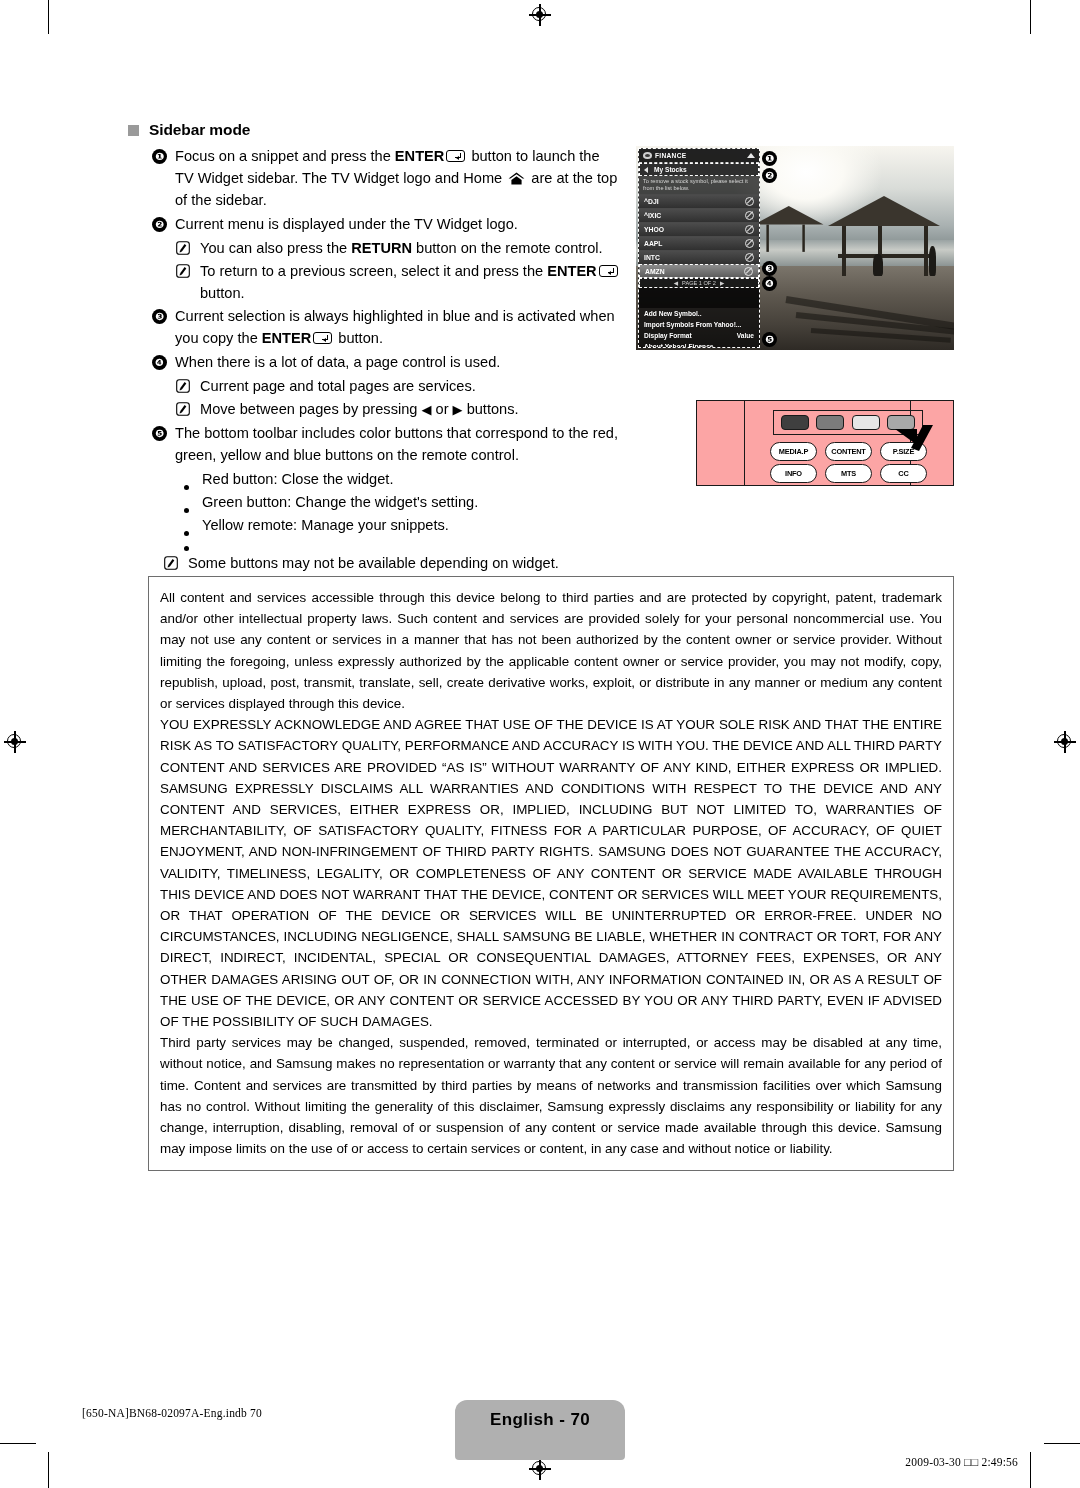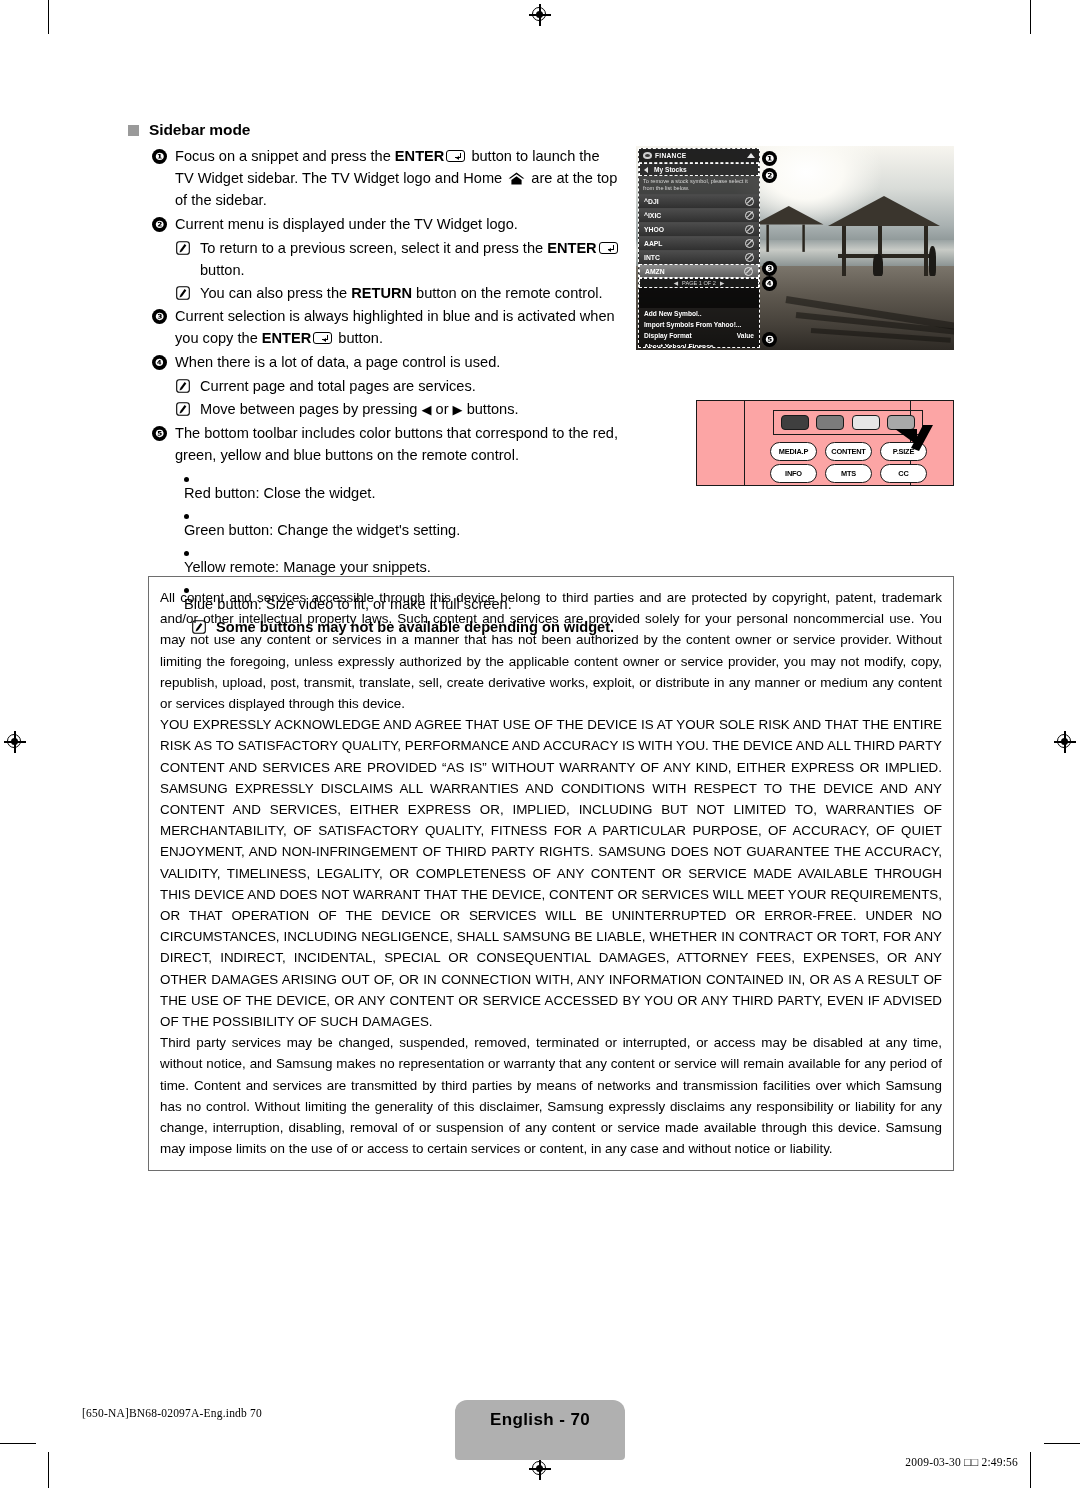--- a/index.html
+++ b/index.html
@@ -119,24 +119,23 @@
   .note-icon {
     flex: 0 0 auto;
     width: 14px; height: 14px;
     margin-top: 4px;
     margin-right: 10px;
   }
   .note-text { flex: 1 1 auto; }
 
   .dot-item {
     display: flex;
-    align-items: flex-start;
+    align-items: flex-end;
     margin-left: 32px;
     margin-bottom: 1px;
-    flex-direction: column;
   }
   .dot-mark {
     flex: 0 0 auto;
     width: 5px; height: 5px;
     border-radius: 50%;
     background: #000;
     margin-top: 9px;
     margin-right: 13px;
   }
 
@@ -528,30 +527,30 @@
       <span class="num-badge">❷</span>
       <span class="num-text">Current menu is displayed under the TV Widget logo.</span>
     </div>
 
     <div class="note-item">
       <svg class="note-icon" viewBox="0 0 14 14">
           <rect x="0.7" y="0.7" width="12.6" height="12.6" rx="2.6" fill="none" stroke="#000" stroke-width="1.1"></rect>
           <path d="M4 9.6 L8.6 3.1 L10.3 4.4 L5.7 10.8 Z" fill="#000"></path>
           <path d="M4 9.6 L5.7 10.8 L3.6 11.4 Z" fill="#000"></path>
         </svg>
-      <span class="note-text"><span>To return to a previous screen, select it and press the </span><b class="k">ENTER</b><span class="enter-key"></span><span> button.</span></span>
+      <span class="note-text"><span>You can also press the </span><b class="k">RETURN</b><span> button on the remote control.</span></span>
     </div>
 
     <div class="note-item">
       <svg class="note-icon" viewBox="0 0 14 14">
           <rect x="0.7" y="0.7" width="12.6" height="12.6" rx="2.6" fill="none" stroke="#000" stroke-width="1.1"></rect>
           <path d="M4 9.6 L8.6 3.1 L10.3 4.4 L5.7 10.8 Z" fill="#000"></path>
           <path d="M4 9.6 L5.7 10.8 L3.6 11.4 Z" fill="#000"></path>
         </svg>
-      <span class="note-text"><span>You can also press the </span><b class="k">RETURN</b><span> button on the remote control.</span></span>
+      <span class="note-text"><span>To return to a previous screen, select it and press the </span><b class="k">ENTER</b><span class="enter-key"></span><span> button.</span></span>
     </div>
 
     <div class="num-item">
       <span class="num-badge">❸</span>
       <span class="num-text"><span>Current selection is always highlighted in blue and is activated when you copy the </span><b class="k">ENTER</b><span class="enter-key"></span><span> button.</span></span>
     </div>
 
     <div class="num-item">
       <span class="num-badge">❹</span>
       <span class="num-text">When there is a lot of data, a page control is used.</span>
@@ -587,24 +586,23 @@
     <div class="dot-item">
       <span class="dot-mark"></span>
       <span>Green button: Change the widget's setting.</span>
     </div>
     <div class="dot-item">
       <span class="dot-mark"></span>
       <span>Yellow remote: Manage your snippets.</span>
     </div>
     <div class="dot-item">
       <span class="dot-mark"></span>
-      <span>Blue button: Size video to fit, or make it full screen.</span>
-    </div>
-
-    <div class="note-item" style="margin-left:40px;font-weight:bold;">
+    </div>
+
+    <div class="note-item" style="margin-left:12px;">
       <svg class="note-icon" viewBox="0 0 14 14">
           <rect x="0.7" y="0.7" width="12.6" height="12.6" rx="2.6" fill="none" stroke="#000" stroke-width="1.1"></rect>
           <path d="M4 9.6 L8.6 3.1 L10.3 4.4 L5.7 10.8 Z" fill="#000"></path>
           <path d="M4 9.6 L5.7 10.8 L3.6 11.4 Z" fill="#000"></path>
         </svg>
       <span class="note-text">Some buttons may not be available depending on widget.</span>
     </div>
   </div>
 
   <div class="tv-shot">

